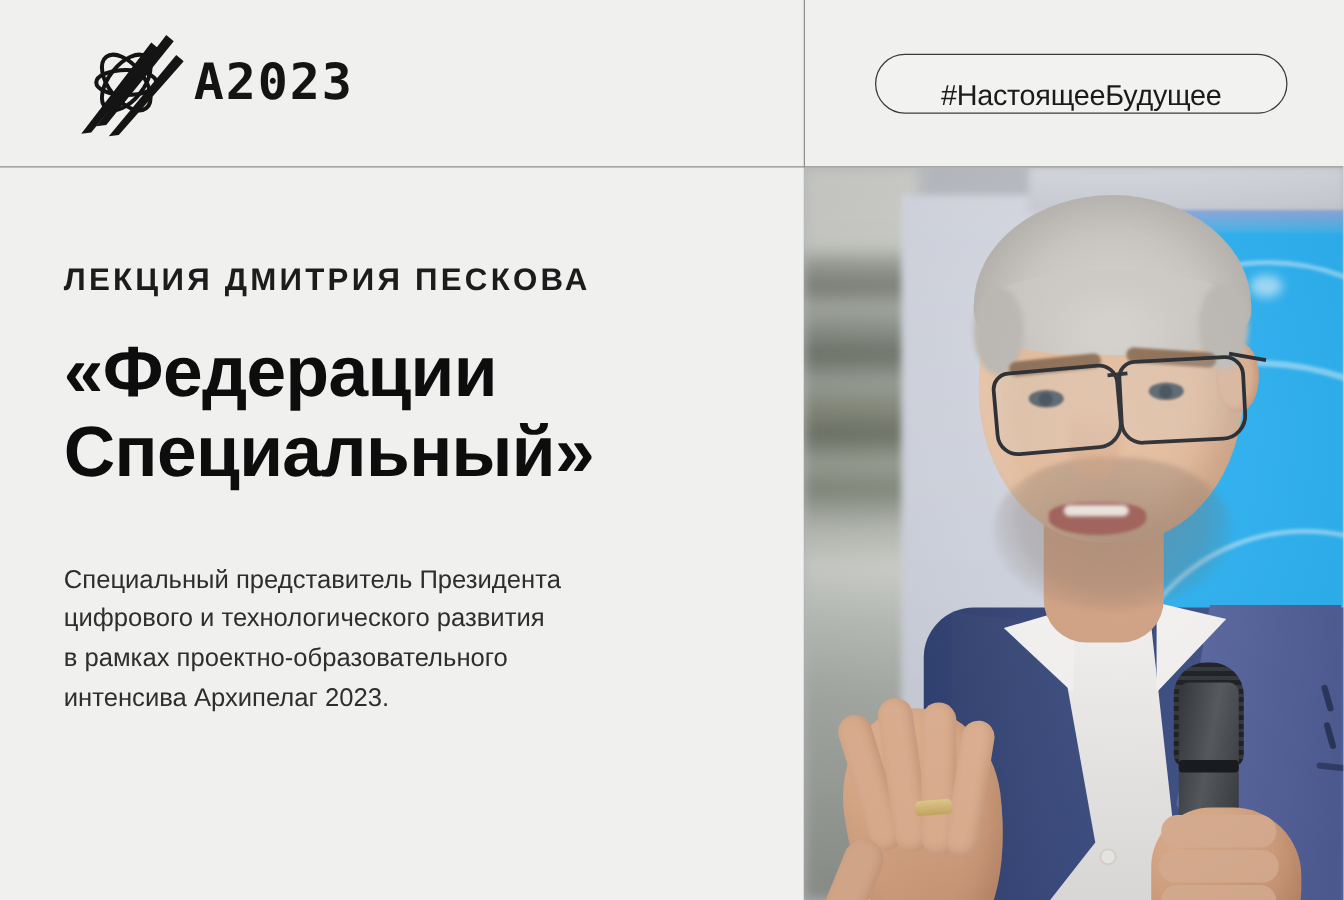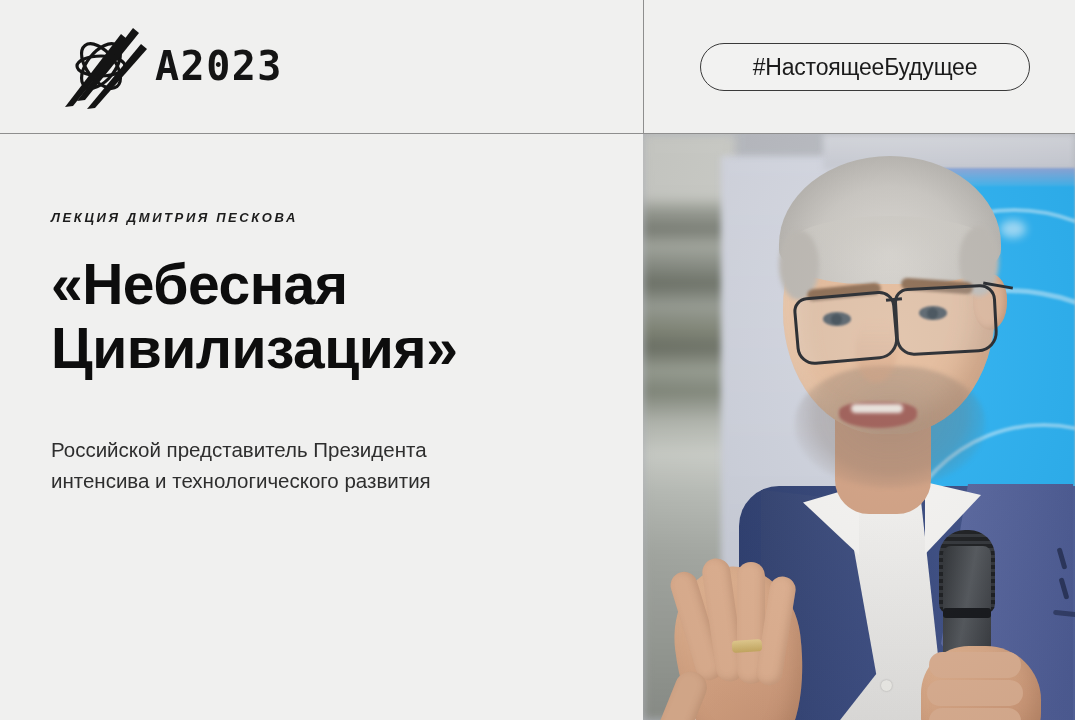--- a/index.html
+++ b/index.html
@@ -71,49 +71,48 @@
     position: absolute;
     left: 700px;
     top: 43px;
     width: 330px;
     height: 48px;
     box-sizing: border-box;
     border: 1.6px solid #3a3a3a;
     border-radius: 26px;
     background: #f2f2f1;
     display: flex;
-    align-items: center;
+    align-items: flex-end;
     justify-content: center;
   }
   .hashtag-text {
     font-size: 23px;
     font-weight: 400;
     color: #1b1b1b;
     letter-spacing: -0.2px;
     white-space: nowrap;
   }
 
   
   .left-col {
     position: absolute;
     left: 0; top: 134px;
     width: 643px;
     height: 586px;
     box-sizing: border-box;
     padding: 76px 46px 0 51px;
   }
   .kicker {
-    font-size: 13px;
+    font-size: 25px;
     font-weight: 700;
     letter-spacing: 2.6px;
     color: #1c1c1c;
     text-transform: uppercase;
     margin: 0 0 28px 0;
     white-space: nowrap;
-    font-style: italic;
   }
   .headline {
     font-size: 57px;
     font-weight: 700;
     line-height: 1.12;
     letter-spacing: -0.5px;
     color: #0d0d0d;
     margin: 0 0 53px 0;
   }
   .headline .hl-line { display: block; }
@@ -534,27 +533,29 @@
   </div>
 
   <div class="rule-v"></div>
   <div class="rule-h"></div>
 
   <div class="left-col">
 
     <p class="kicker">ЛЕКЦИЯ ДМИТРИЯ ПЕСКОВА</p>
 
     <h1 class="headline">
-      <span class="hl-line">«Небесная</span>
-      <span class="hl-line">Цивилизация»</span>
+      <span class="hl-line">«Федерации</span>
+      <span class="hl-line">Специальный»</span>
     </h1>
 
     <p class="body-copy">
-      <span class="p-line">Российской представитель Президента</span>
-      <span class="p-line">интенсива и технологического развития</span>
+      <span class="p-line">Специальный представитель Президента</span>
+      <span class="p-line">цифрового и технологического развития</span>
+      <span class="p-line">в рамках проектно-образовательного</span>
+      <span class="p-line">интенсива Архипелаг 2023.</span>
     </p>
   </div>
 
   <div class="photo">
     <div class="photo-inner">
 
       <div class="bg-wall"></div>
       <div class="bg-panel"></div>
       <div class="bg-ceiling"></div>
 

